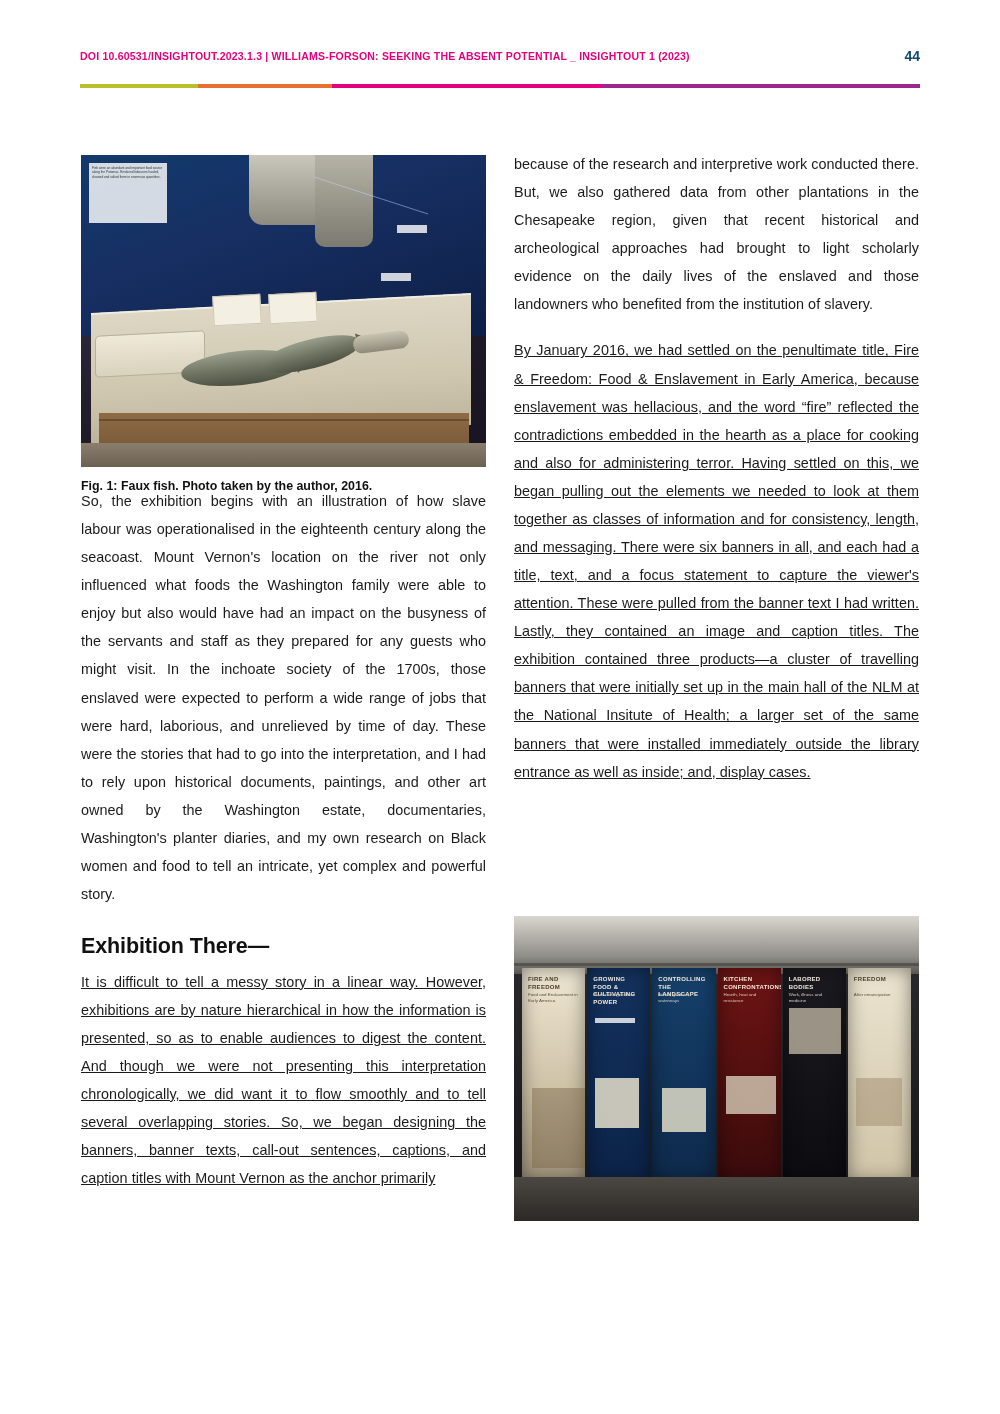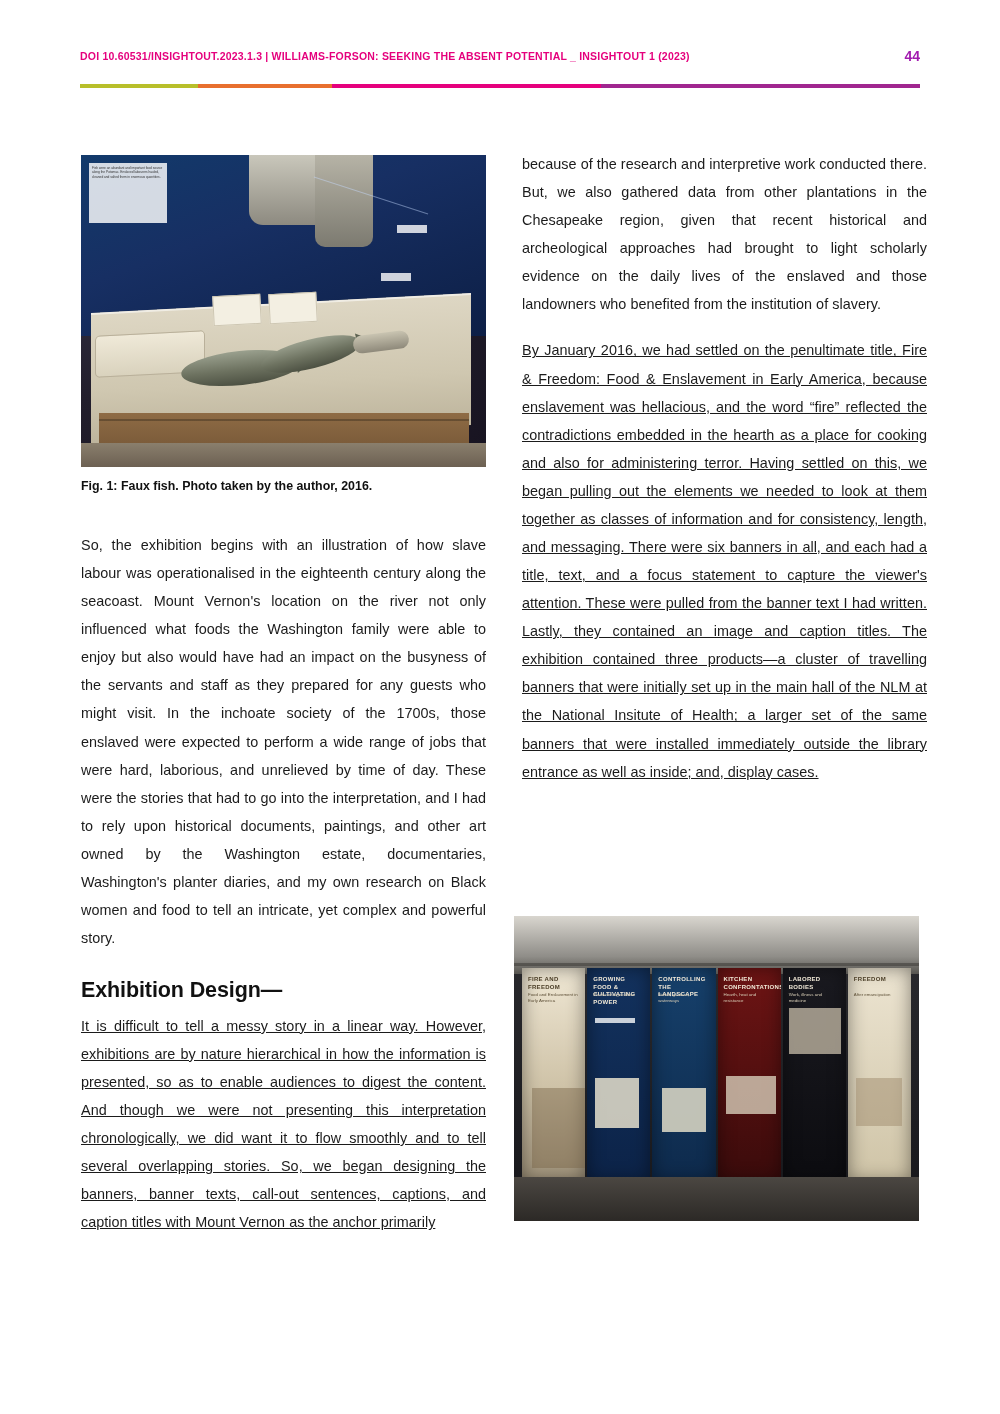--- a/index.html
+++ b/index.html
@@ -37,21 +37,21 @@
     font-size: 10.5px;
     font-weight: bold;
     letter-spacing: 0.02em;
     color: #e5007d;
     text-transform: uppercase;
     white-space: nowrap;
   }
   .header-page {
     font-size: 14px;
     font-weight: bold;
-    color: #a21caf;
+    color: #0c4a6e;
   }
   .header-rule {
     position: absolute;
     left: 80px;
     top: 84px;
     width: 840px;
     height: 3.5px;
     background: linear-gradient(to right,
        #b8bf2a 0%, #b8bf2a 14%,
        #e86f2e 14%, #e86f2e 30%,
@@ -59,21 +59,21 @@
        #a0268f 62%, #a0268f 100%);
   }
 
   
   .col {
     position: absolute;
     width: 405px;
     top: 150px;
   }
   .col-left { left: 81px; }
-  .col-right { left: 514px; margin-left: 8px; }
+  .col-right { left: 514px; }
 
   p.body {
     font-size: 14.4px;
     line-height: 1.95;
     text-align: justify;
     margin: 0 0 18px 0;
     letter-spacing: 0.002em;
     color: #1b1b1b;
   }
   p.body:last-child { margin-bottom: 0; text-decoration: underline; }
@@ -319,24 +319,24 @@
         <div class="p1-fish p1-fish-a"></div>
         <div class="p1-fish p1-fish-b"></div>
         <div class="p1-obj"></div>
         <div class="p1-casebody"></div>
         <div class="p1-floor"></div>
       </div>
       <figcaption class="figure-caption">Fig. 1: Faux fish. Photo taken by the author, 2016.</figcaption>
     </figure>
   </div>
 
-  <div class="col col-left" style="top:531px;">
+  <div class="col col-left" style="top:487px;">
     <p class="body">So, the exhibition begins with an illustration of how slave labour was operationalised in the eighteenth century along the seacoast. Mount Vernon's location on the river not only influenced what foods the Washington family were able to enjoy but also would have had an impact on the busyness of the servants and staff as they prepared for any guests who might visit. In the inchoate society of the 1700s, those enslaved were expected to perform a wide range of jobs that were hard, laborious, and unrelieved by time of day. These were the stories that had to go into the interpretation, and I had to rely upon historical documents, paintings, and other art owned by the Washington estate, documentaries, Washington's planter diaries, and my own research on Black women and food to tell an intricate, yet complex and powerful story.</p>
     <h2 class="section-title">
-      <span>Exhibition Design—</span><br>
+      <span>Exhibition There—</span><br>
     </h2>
     <p class="body">It is difficult to tell a messy story in a linear way. However, exhibitions are by nature hierarchical in how the information is presented, so as to enable audiences to digest the content. And though we were not presenting this interpretation chronologically, we did want it to flow smoothly and to tell several overlapping stories. So, we began designing the banners, banner texts, call-out sentences, captions, and caption titles with Mount Vernon as the anchor primarily</p>
   </div>
 
   <div class="col col-right">
     <p class="body">because of the research and interpretive work conducted there. But, we also gathered data from other plantations in the Chesapeake region, given that recent historical and archeological approaches had brought to light scholarly evidence on the daily lives of the enslaved and those landowners who benefited from the institution of slavery.</p>
     <p class="body">By January 2016, we had settled on the penultimate title, Fire &amp; Freedom: Food &amp; Enslavement in Early America, because enslavement was hellacious, and the word “fire” reflected the contradictions embedded in the hearth as a place for cooking and also for administering terror. Having settled on this, we began pulling out the elements we needed to look at them together as classes of information and for consistency, length, and messaging. There were six banners in all, and each had a title, text, and a focus statement to capture the viewer's attention. These were pulled from the banner text I had written. Lastly, they contained an image and caption titles. The exhibition contained three products—a cluster of travelling banners that were initially set up in the main hall of the NLM at the National Insitute of Health; a larger set of the same banners that were installed immediately outside the library entrance as well as inside; and, display cases.</p>
   </div>
 
   <div class="fig2-wrap">

